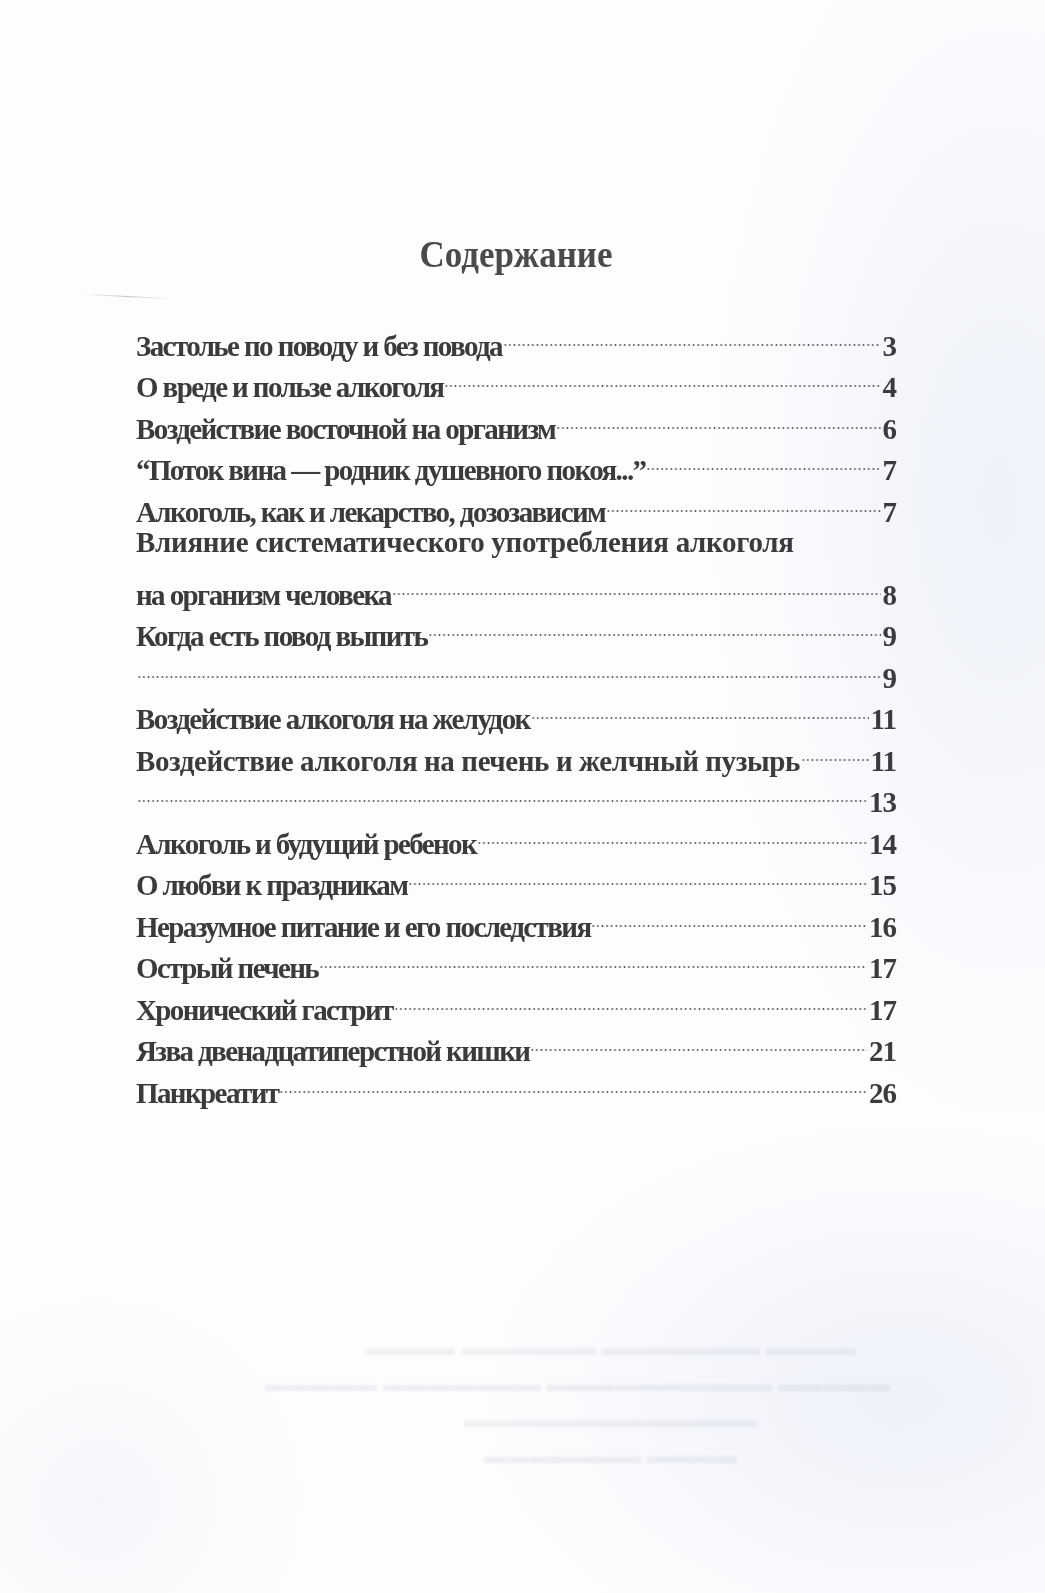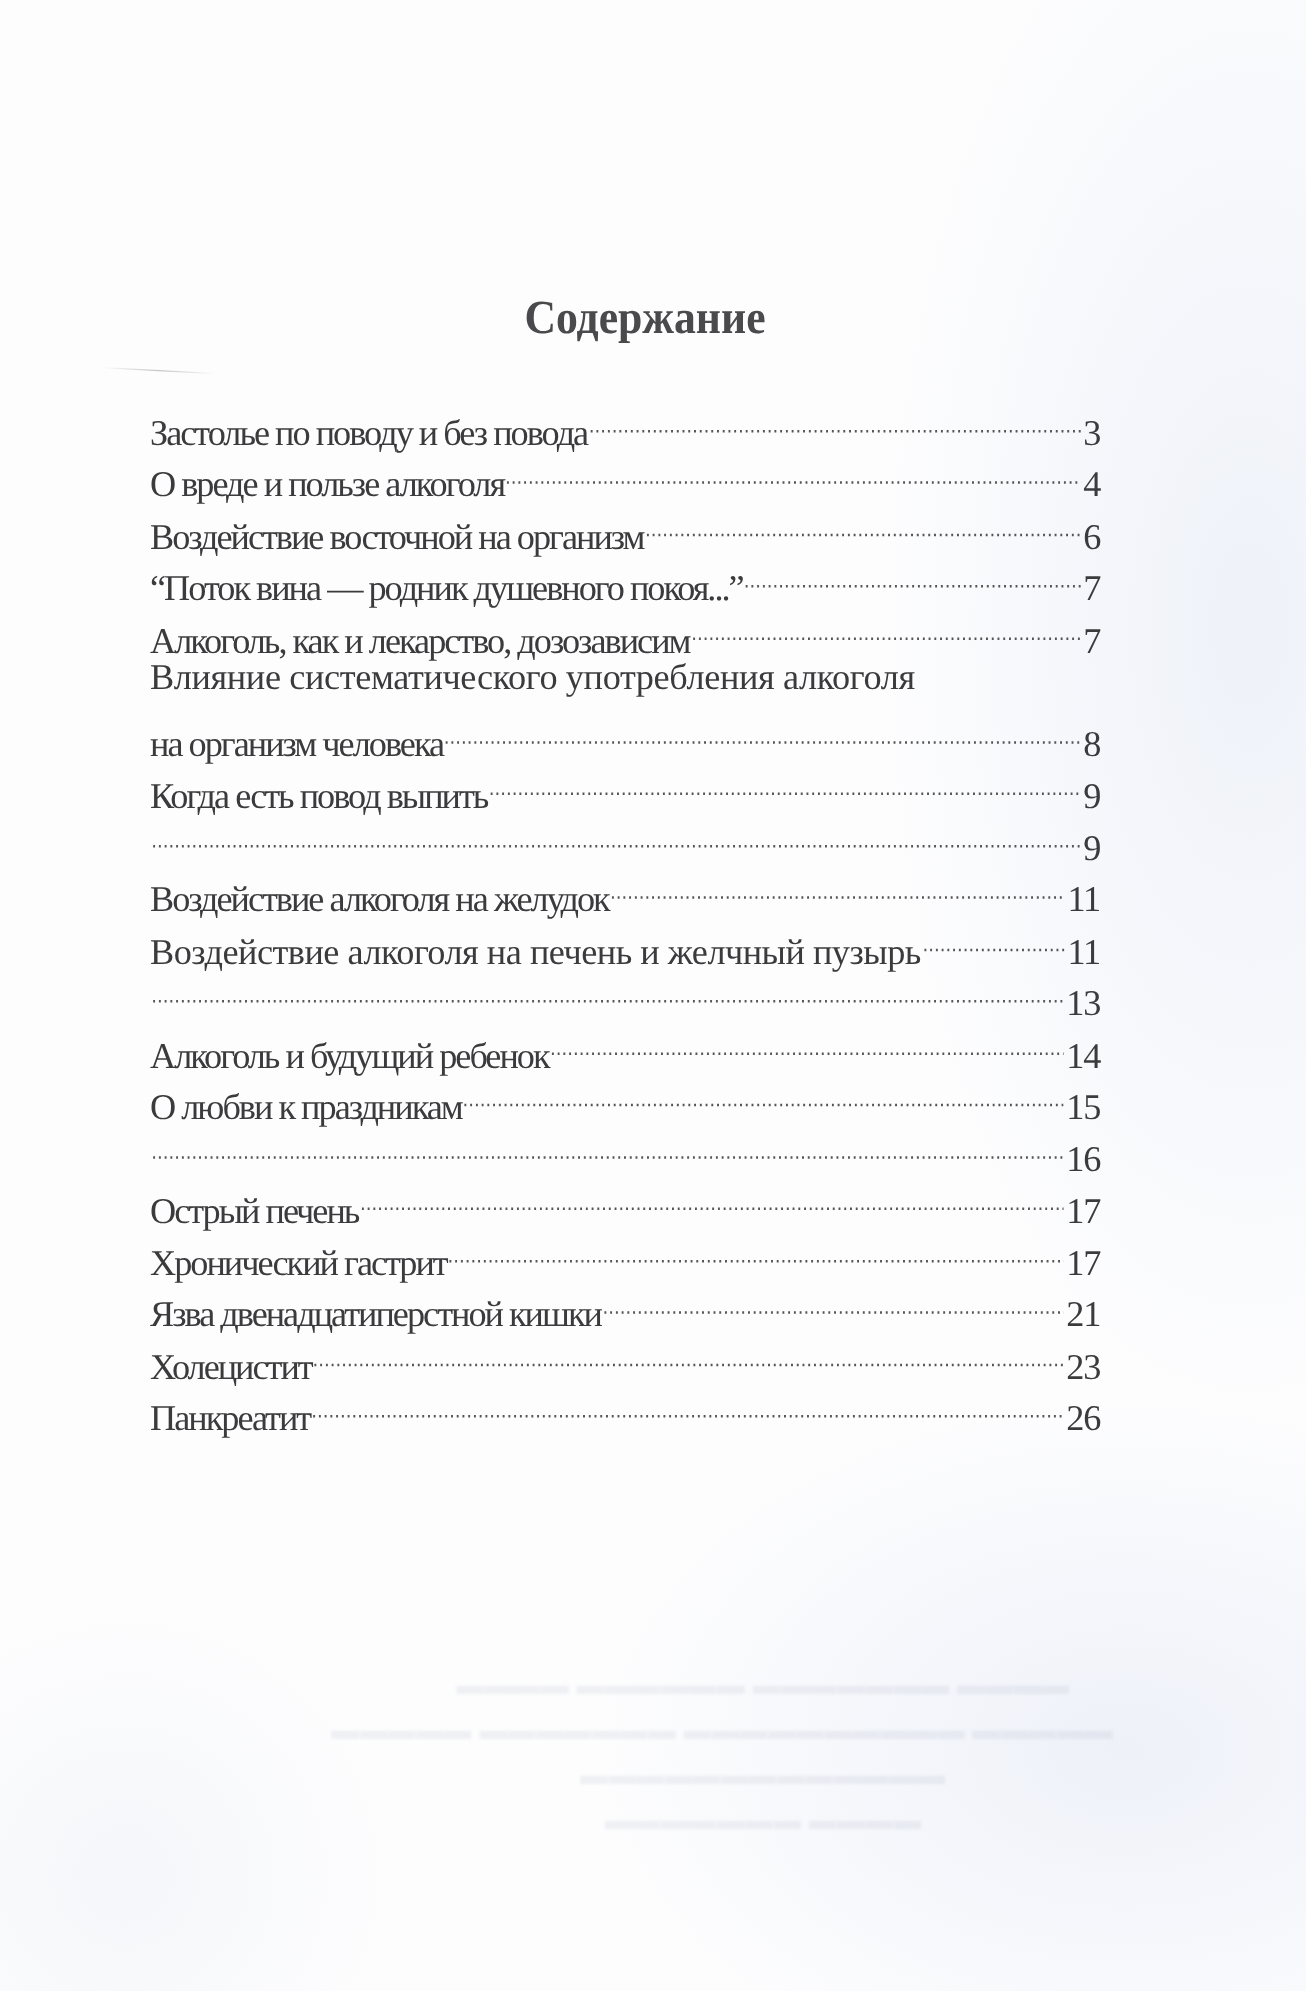--- a/index.html
+++ b/index.html
@@ -49,23 +49,24 @@
       font-family: "Liberation Serif", serif;
       font-weight: bold;
       font-size: 38px;
       color: #4a4a4c;
       letter-spacing: 0px;
       transform: scaleX(0.92);
       transform-origin: center;
     }
     .toc {
       position: absolute;
-      left: 120px;
+      left: 136px;
       top: 314px;
       width: 760px;
+      font-weight: bold;
     }
     .toc-row {
       display: flex;
       align-items: baseline;
       height: 41.5px;
       font-size: 29px;
       line-height: 41.5px;
       white-space: nowrap;
     }
     .toc-row .title-text {
@@ -203,20 +204,21 @@
     <span class="page">14</span>
   </div>
 
   <div class="toc-row">
     <span class="title-text">О любви к праздникам</span>
     <span class="leader"></span>
     <span class="page">15</span>
   </div>
 
   <div class="toc-row">
+    <span class="title-text">Неразумное питание и его последствия</span>
     <span class="leader"></span>
     <span class="page">16</span>
   </div>
 
   <div class="toc-row">
     <span class="title-text">Острый печень</span>
     <span class="leader"></span>
     <span class="page">17</span>
   </div>
 
@@ -225,25 +227,20 @@
     <span class="leader"></span>
     <span class="page">17</span>
   </div>
 
   <div class="toc-row">
     <span class="title-text">Язва двенадцатиперстной кишки</span>
     <span class="leader"></span>
     <span class="page">21</span>
   </div>
 
-  <div class="toc-row">
-    <span class="title-text">Холецистит</span>
-    <span class="leader"></span>
-    <span class="page">23</span>
-  </div>
 
   <div class="toc-row">
     <span class="title-text">Панкреатит</span>
     <span class="leader"></span>
     <span class="page">26</span>
   </div>
 
 
 </div>
 

